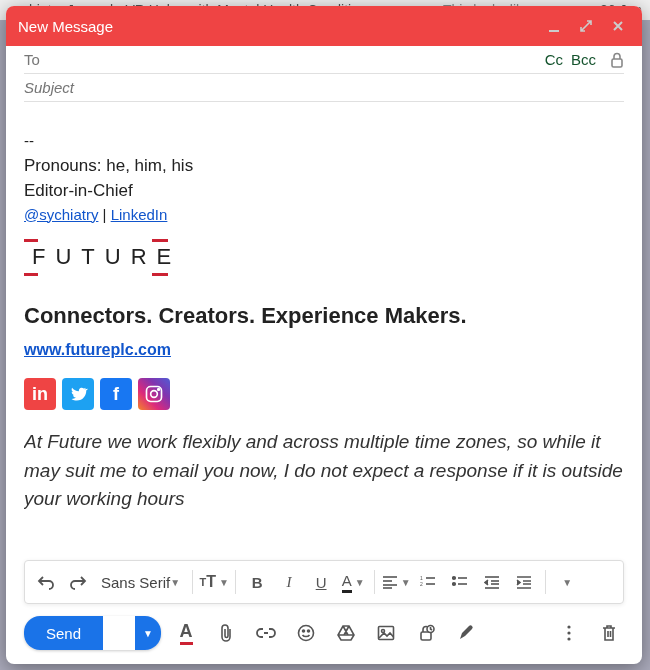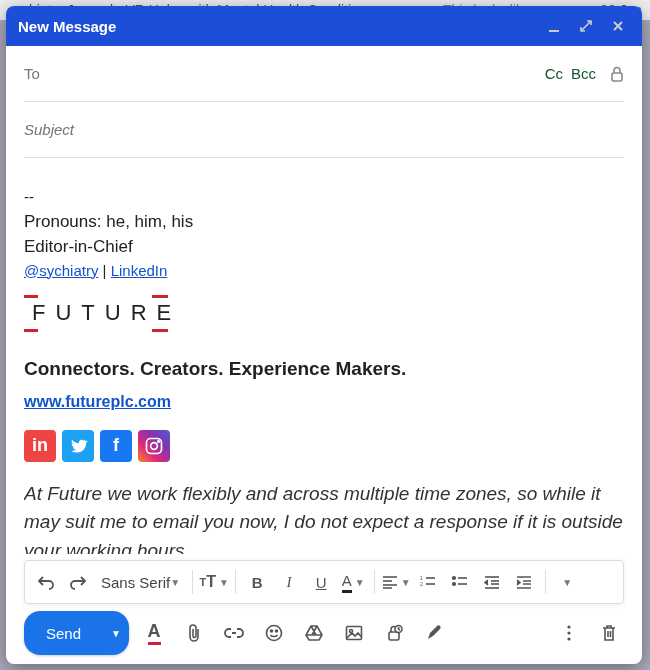--- a/index.html
+++ b/index.html
@@ -28,49 +28,48 @@
     width: 636px;
     height: 658px;
     background: #fff;
     border-radius: 8px;
     box-shadow: 0 4px 20px rgba(0,0,0,0.4);
     overflow: hidden;
     display: flex;
     flex-direction: column;
   }
   .titlebar {
-    background: #1d4ed8;
+    background: #ef4444;
     color: #fff;
     height: 40px;
     display: flex;
     align-items: center;
     padding: 0 12px;
     font-size: 15px;
-    font-weight: bold;
   }
   .titlebar .title { flex: 1; }
   .titlebar .win-icon {
     width: 24px; height:24px;
     display:flex;align-items:center;justify-content:center;
     margin-left:8px;
     cursor:pointer;
     color:#ccc;
     font-size:16px;
   }
   .compose-body {
     flex:1;
     display:flex;
     flex-direction:column;
     padding: 0 18px 12px 18px;
     overflow:hidden;
   }
   .field-row {
     display:flex;
     align-items:center;
-    height:56px;
+    height:28px;
     border-bottom:1px solid #e0e0e0;
     font-size:15px;
     color:#777;
   }
   .field-row .label { color:#777; width:60px;}
   .field-row input {
     flex:1;
     border:none;
     outline:none;
     font-size:15px;
@@ -105,21 +104,21 @@
   }
   .future-logo .corner {
     position:absolute;
     width:16px;height:16px;
     border:3px solid #c23;
   }
   .future-logo .tl{top:-14px;left:-2px;border-right:none;border-top:none;border-left:none;}
   .future-logo .tr{top:-14px;right:-4px;border-left:none;border-top:none;border-right:none;}
   .future-logo .bl{bottom:-16px;left:-2px;border-right:none;border-bottom:none;border-left:none;}
   .future-logo .br{bottom:-16px;right:-4px;border-left:none;border-bottom:none;border-right:none;}
-  .tagline { font-weight:bold; font-size:19px; margin-top:26px;}
+  .tagline { font-weight:bold; font-size:22px; margin-top:26px;}
   .future-url { color:#1155cc; text-decoration:underline; font-weight:bold; font-size:16px; display:inline-block; margin-top:6px; cursor:pointer;}
   .social-row { display:flex; gap:6px; margin-top:16px; margin-bottom:18px;}
   .social-icon {
     width:32px;height:32px;
     border-radius:4px;
     display:flex;align-items:center;justify-content:center;
     color:#fff;font-weight:bold;font-size:18px;
     cursor:pointer;
   }
   .li{background:#ef4444;}
@@ -150,24 +149,25 @@
   .sep{width:1px;height:24px;background:#ddd;margin:0 4px;}
   .bottom-bar {
     display:flex;
     align-items:center;
     height:48px;
     padding-top:10px;
     gap:10px;
   }
   .send-btn {
     display:flex;
-    height:44px;
+    height:34px;
     border-radius:16px;
     overflow:hidden;
     box-shadow:0 1px 3px rgba(0,0,0,0.2);
+    gap:32px;
   }
   .send-main{
     background:#1a73e8;color:#fff;
     padding:0 22px;
     display:flex;align-items:center;
     font-size:15px;font-weight:500;
     cursor:pointer;
     border:none;
   }
   .send-drop{

